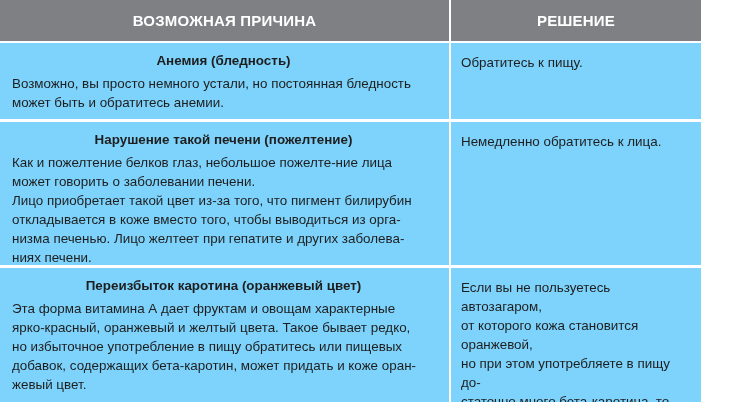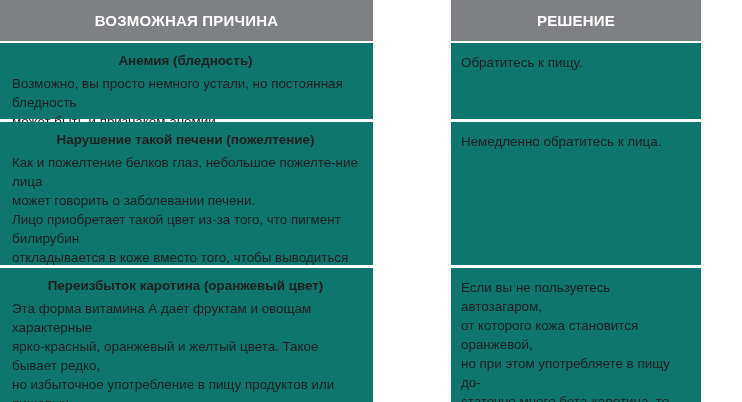--- a/index.html
+++ b/index.html
@@ -18,33 +18,33 @@
     .table {
       position: absolute;
       left: 0;
       top: 0;
       width: 740px;
       height: 402px;
     }
     .cell {
       position: absolute;
       box-sizing: border-box;
-      background: #0f766e;
+      background: #7dd3fc;
     }
     .hdr {
       background: #7f8084;
       color: #ffffff;
       font-weight: bold;
       font-size: 15px;
       letter-spacing: 0.2px;
       display: flex;
       align-items: center;
       justify-content: center;
     }
-    .c1 { left: 0; width: 373px; }
+    .c1 { left: 0; width: 449px; }
     .c2 { left: 451px; width: 250px; }
     .r0 { top: 0; height: 41px; }
     .r1 { top: 43px; height: 76px; }
     .r2 { top: 122px; height: 143px; }
     .r3 { top: 268px; height: 134px; }
 
     .cause {
       padding: 8px 14px 0 12px;
     }
     .cause-title {
@@ -77,21 +77,21 @@
     <span>ВОЗМОЖНАЯ ПРИЧИНА</span>
   </div>
   <div class="cell hdr c2 r0">
     <span>РЕШЕНИЕ</span>
   </div>
 
   <div class="cell c1 r1">
     <div class="cause">
       <p class="cause-title">Анемия (бледность)</p>
       <p class="cause-text">Возможно, вы просто немного устали, но постоянная бледность
-может быть и признаком анемии.</p>
+может быть и обратитесь анемии.</p>
     </div>
   </div>
   <div class="cell c2 r1">
     <div class="solution">Обратитесь к пищу.</div>
   </div>
 
   <div class="cell c1 r2">
     <div class="cause">
       <p class="cause-title">Нарушение такой печени (пожелтение)</p>
       <p class="cause-text">Как и пожелтение белков глаз, небольшое пожелте-ние лица
@@ -104,21 +104,21 @@
   </div>
   <div class="cell c2 r2">
     <div class="solution">Немедленно обратитесь к лица.</div>
   </div>
 
   <div class="cell c1 r3">
     <div class="cause">
       <p class="cause-title">Переизбыток каротина (оранжевый цвет)</p>
       <p class="cause-text">Эта форма витамина А дает фруктам и овощам характерные
 ярко-красный, оранжевый и желтый цвета. Такое бывает редко,
-но избыточное употребление в пищу продуктов или пищевых
+но избыточное употребление в пищу обратитесь или пищевых
 добавок, содержащих бета-каротин, может придать и коже оран-
 жевый цвет.</p>
     </div>
   </div>
   <div class="cell c2 r3">
     <div class="solution">Если вы не пользуетесь автозагаром,
 от которого кожа становится оранжевой,
 но при этом употребляете в пищу до-
 статочно много бета-каротина, то ешьте
 его меньше, чтобы кожа вернула себе

